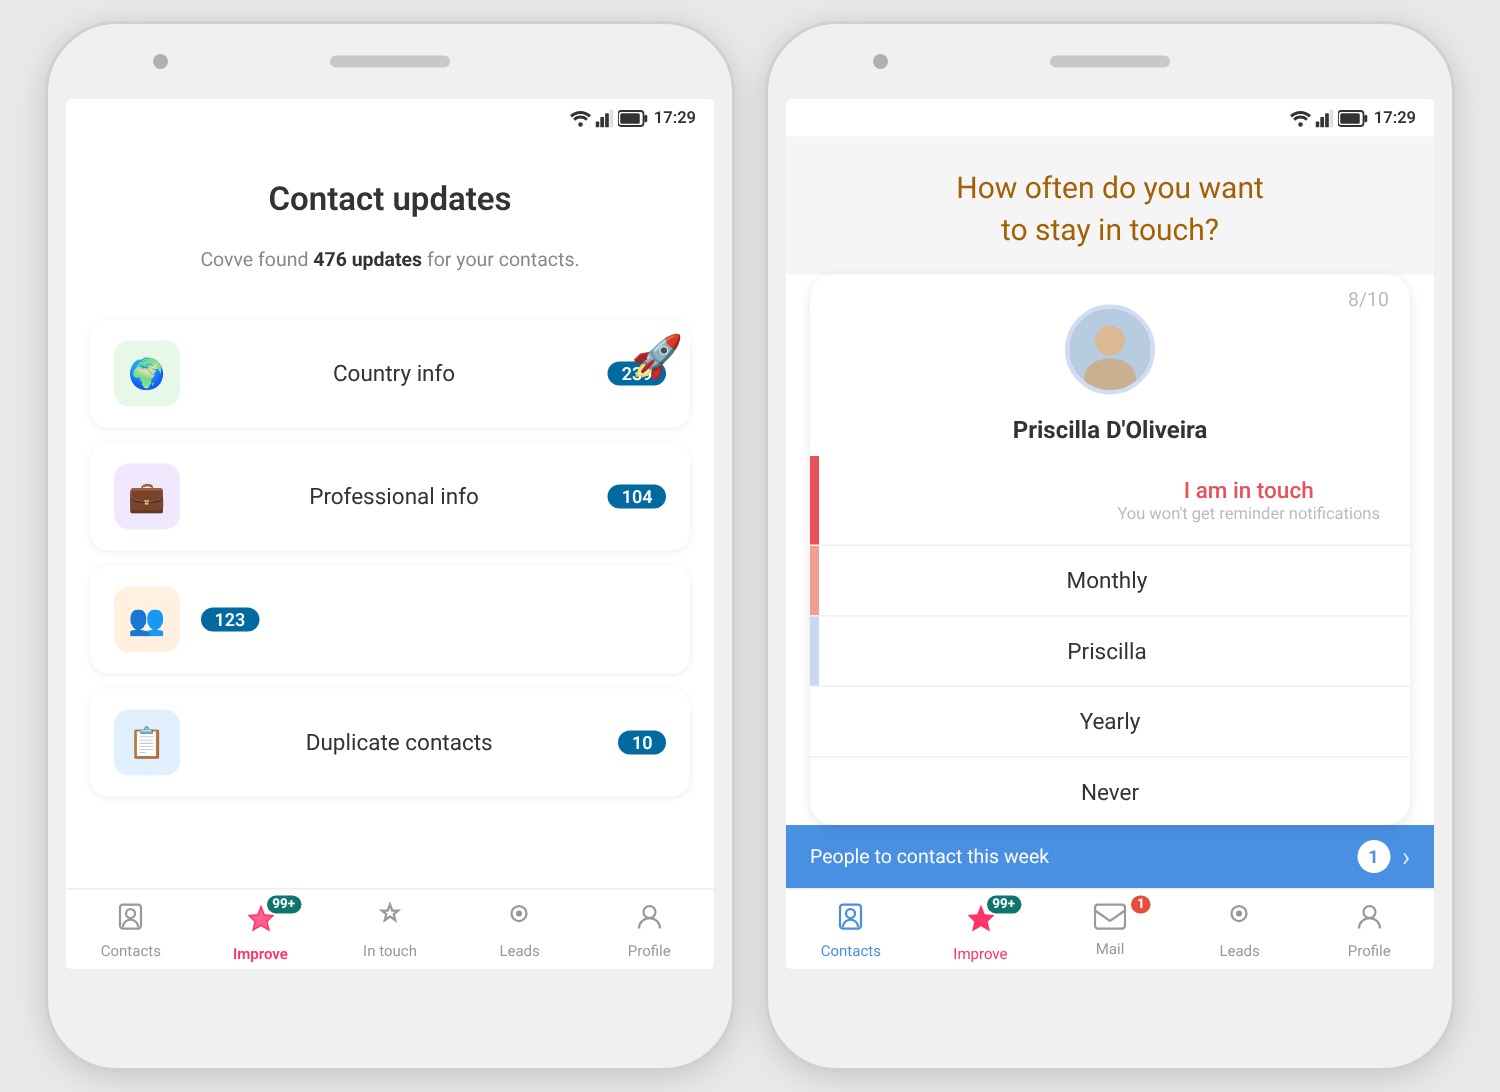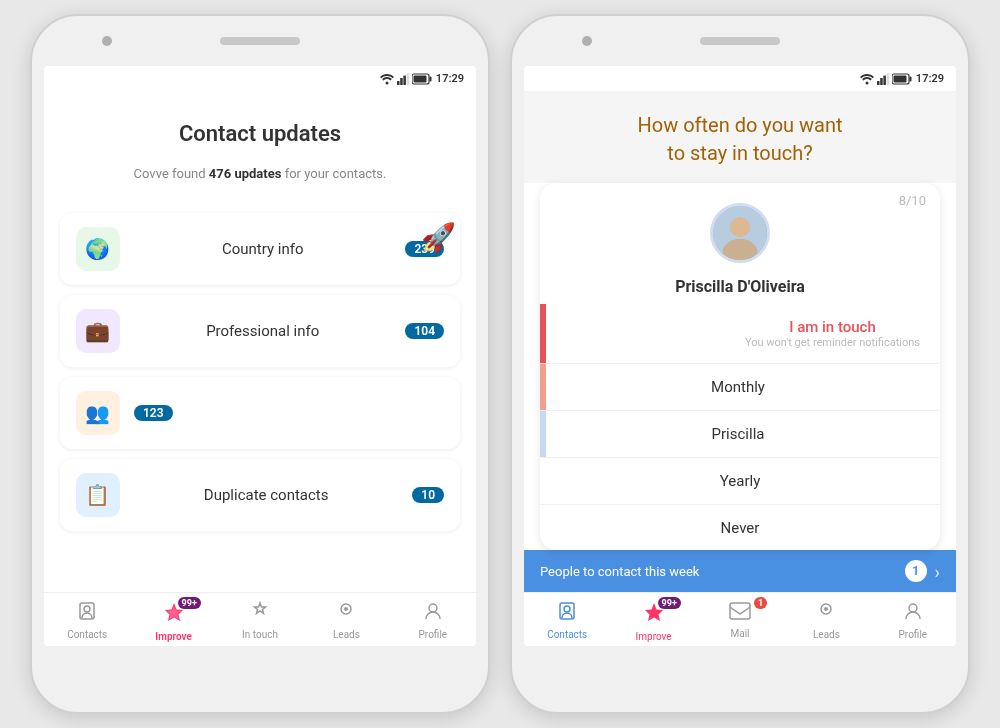--- a/index.html
+++ b/index.html
@@ -191,21 +191,21 @@
     }
 
     .nav-icon {
       font-size: 20px;
     }
 
     .nav-badge {
       position: absolute;
       top: -4px;
       right: 16px;
-      background: #701a75;
+      background: #0f766e;
       color: #fff;
       border-radius: 8px;
       padding: 1px 4px;
       font-size: 9px;
       font-weight: 700;
     }
 
     .screen2-header {
       text-align: center;
       padding: 20px 30px 16px;

